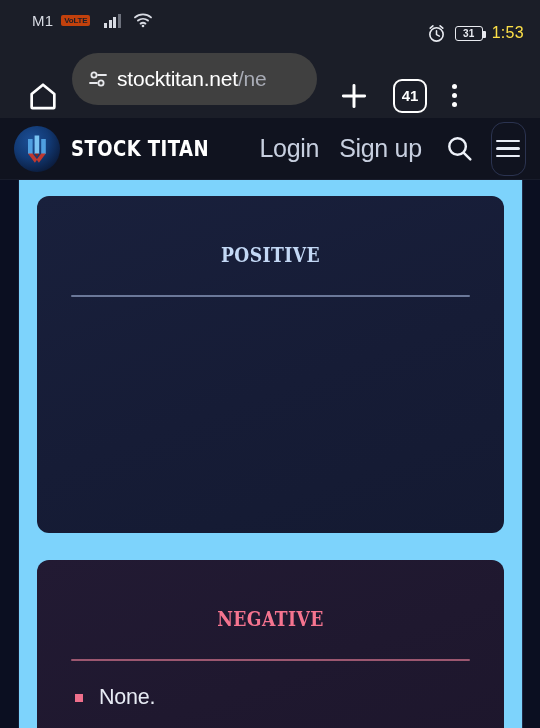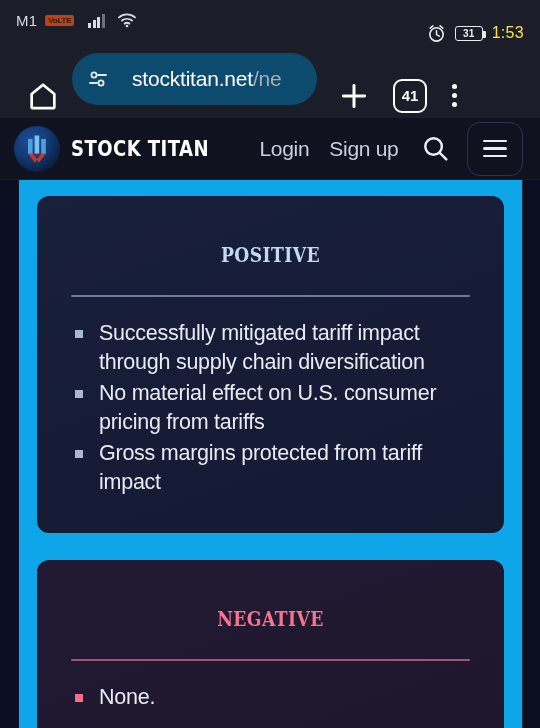--- a/index.html
+++ b/index.html
@@ -8,21 +8,21 @@
     background:#090c1a;
     font-family:"Liberation Sans", sans-serif;
     -webkit-font-smoothing:antialiased;
   }
 
   
   .statusbar{
     height:40px; width:540px;
     background:#1b1e28;
     display:flex; align-items:center;
-    padding:0 0;
+    padding:0 16px;
     color:#e8eaf0;
     position:relative;
   }
   .sb-left{ display:flex; align-items:center; gap:8px; margin-left:16px;}
   .sb-carrier{ font-size:15px; color:#d8dbe3; letter-spacing:.2px;}
   .volte{
     font-size:8px; font-weight:700; color:#1b1e28; background:#c2410c;
     border-radius:2px; padding:1px 3px 0 3px; letter-spacing:-.2px;
     line-height:10px;
   }
@@ -41,23 +41,23 @@
     content:""; position:absolute; right:-4px; top:4px;
     width:2.5px; height:7px; background:#e8eaf0; border-radius:0 1px 1px 0;
   }
 
   
   .browserbar{
     height:78px; width:540px; background:#1b1e28;
     display:flex; align-items:center; padding:0 18px; gap:12px;
   }
   .omnibox{
-    flex:0 0 245px; height:52px; background:#0c4a6e;
+    flex:0 0 245px; height:52px; background:#404040;
     border-radius:26px; display:flex; align-items:center;
-    padding:8px 14px; gap:22px; overflow:hidden;
+    padding:8px 14px; gap:7px; overflow:hidden;
   }
   .omni-text{
     font-size:21px; color:#fff; white-space:nowrap;
     letter-spacing:-.2px;
   }
   .omni-text .dim{ color:#a9acb6; }
   .chrome-btn{ display:flex; align-items:center; justify-content:flex-end;margin-top:33px; }
   .tabcount{
     width:34px;height:34px;border:2.6px solid #fff;border-radius:9px;
     display:flex;align-items:center;justify-content:center;
@@ -80,21 +80,21 @@
   }
   .logo-svg{ position:absolute; inset:0; }
   .brand{
     font-family:"DejaVu Sans", sans-serif;
     font-size:21px; font-weight:700; color:#fff;
     letter-spacing:.5px; margin-left:11px;
     transform:scaleX(.86); transform-origin:left center;
     white-space:nowrap;
   }
   .navlinks{ display:flex; align-items:center; gap:20px; margin-left:28px; }
-  .navlink{ font-size:21px; color:#c7cfdf; white-space:nowrap; letter-spacing:-.3px;}
+  .navlink{ font-size:25px; color:#c7cfdf; white-space:nowrap; letter-spacing:-.3px;}
   .search-btn{ margin-left:22px; display:flex;align-items:center; }
   .menu-btn{
     margin-left:16px; width:56px;height:54px;
     border:1px solid #2b3350; border-radius:13px;
     display:flex;align-items:center;justify-content:center;
     flex-direction:column; gap:5px;
   }
   .menu-btn span{ display:block; width:24px;height:2.4px;background:#e9edf6;border-radius:2px;}
 
   
@@ -107,21 +107,21 @@
   .page:before{ 
     content:""; position:absolute; left:18px; top:0; bottom:0; width:1px;
     background:#161b33;
   }
   .page:after{ 
     content:""; position:absolute; right:17px; top:0; bottom:0; width:1px;
     background:#232a47;
   }
   .content{
     position:absolute; left:19px; right:18px; top:0; bottom:0;
-    background:#0ea5e9;
+    background:#7dd3fc;
     padding:16px 18px 0 18px;
   }
 
   .card{
     border-radius:12px;
     padding:26px 26px 30px 26px;
     position:relative;
   }
   .card.positive{
     background:linear-gradient(160deg,#19203c 0%,#161c36 55%,#141a32 100%);
@@ -267,25 +267,20 @@
 </div>
 
 <div class="page">
   <div class="content">
 
     <div class="card positive">
       <div class="title-wrap">
         <div class="card-title">Positive</div>
       </div>
       <div class="rule"></div>
-      <ul class="points">
-        <li>Successfully mitigated tariff impact through supply chain diversification</li>
-        <li>No material effect on U.S. consumer pricing from tariffs</li>
-        <li>Gross margins protected from tariff impact</li>
-      </ul>
     </div>
 
     <div class="card negative">
       <div class="title-wrap">
         <div class="card-title">Negative</div>
       </div>
       <div class="rule"></div>
       <ul class="points">
         <li>None.</li>
       </ul>

